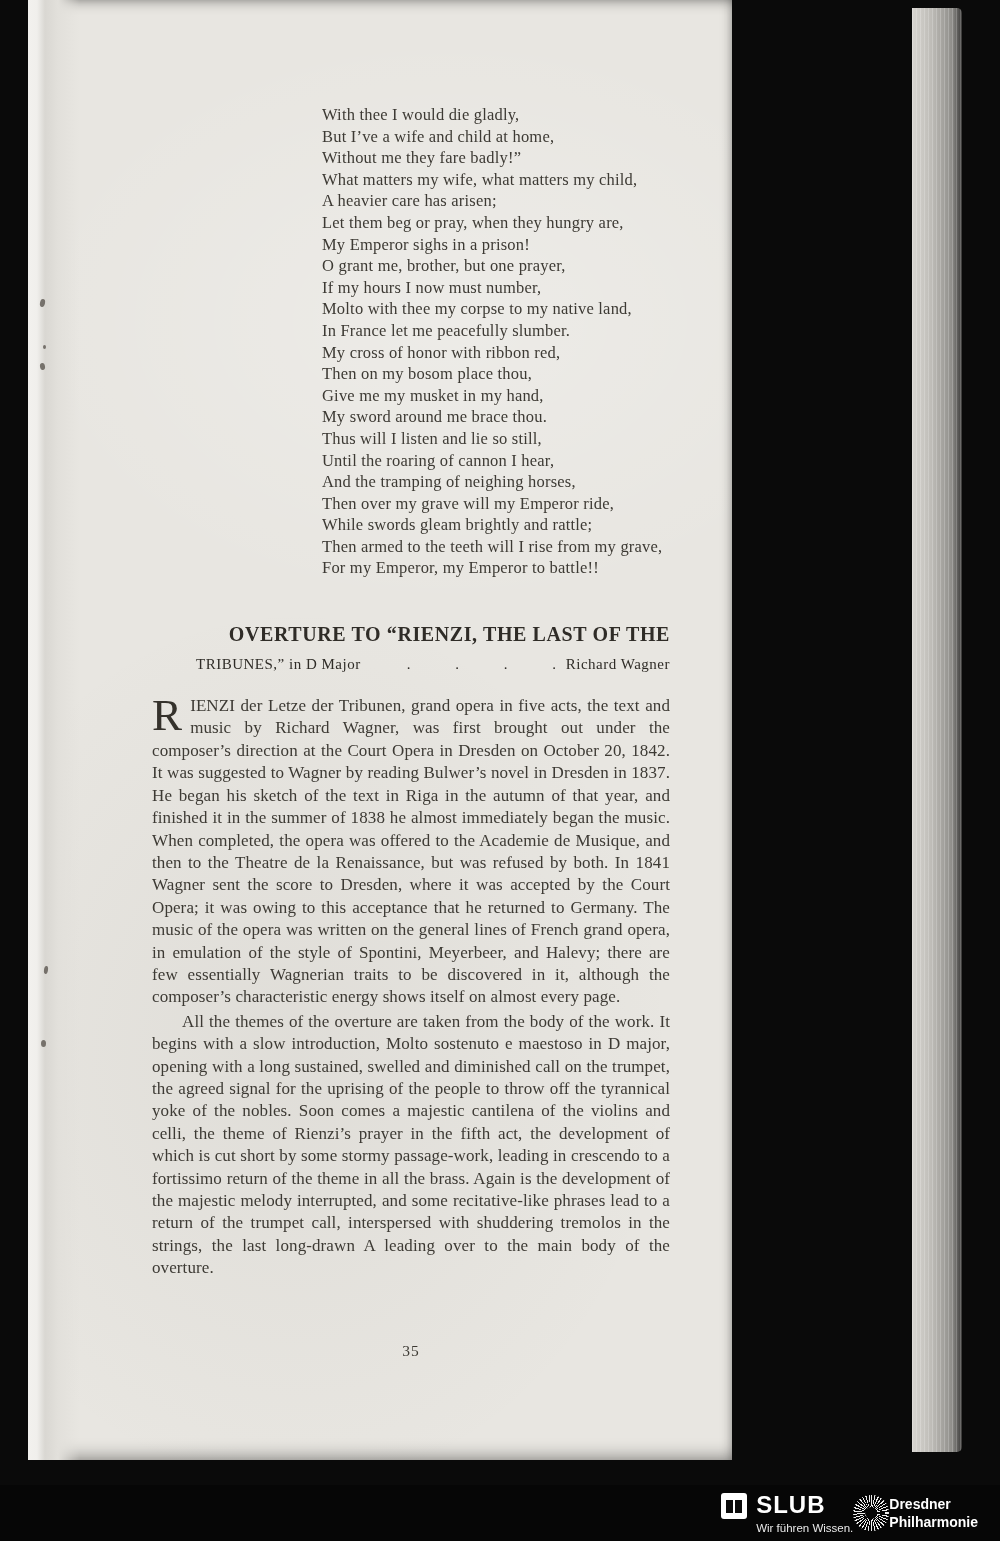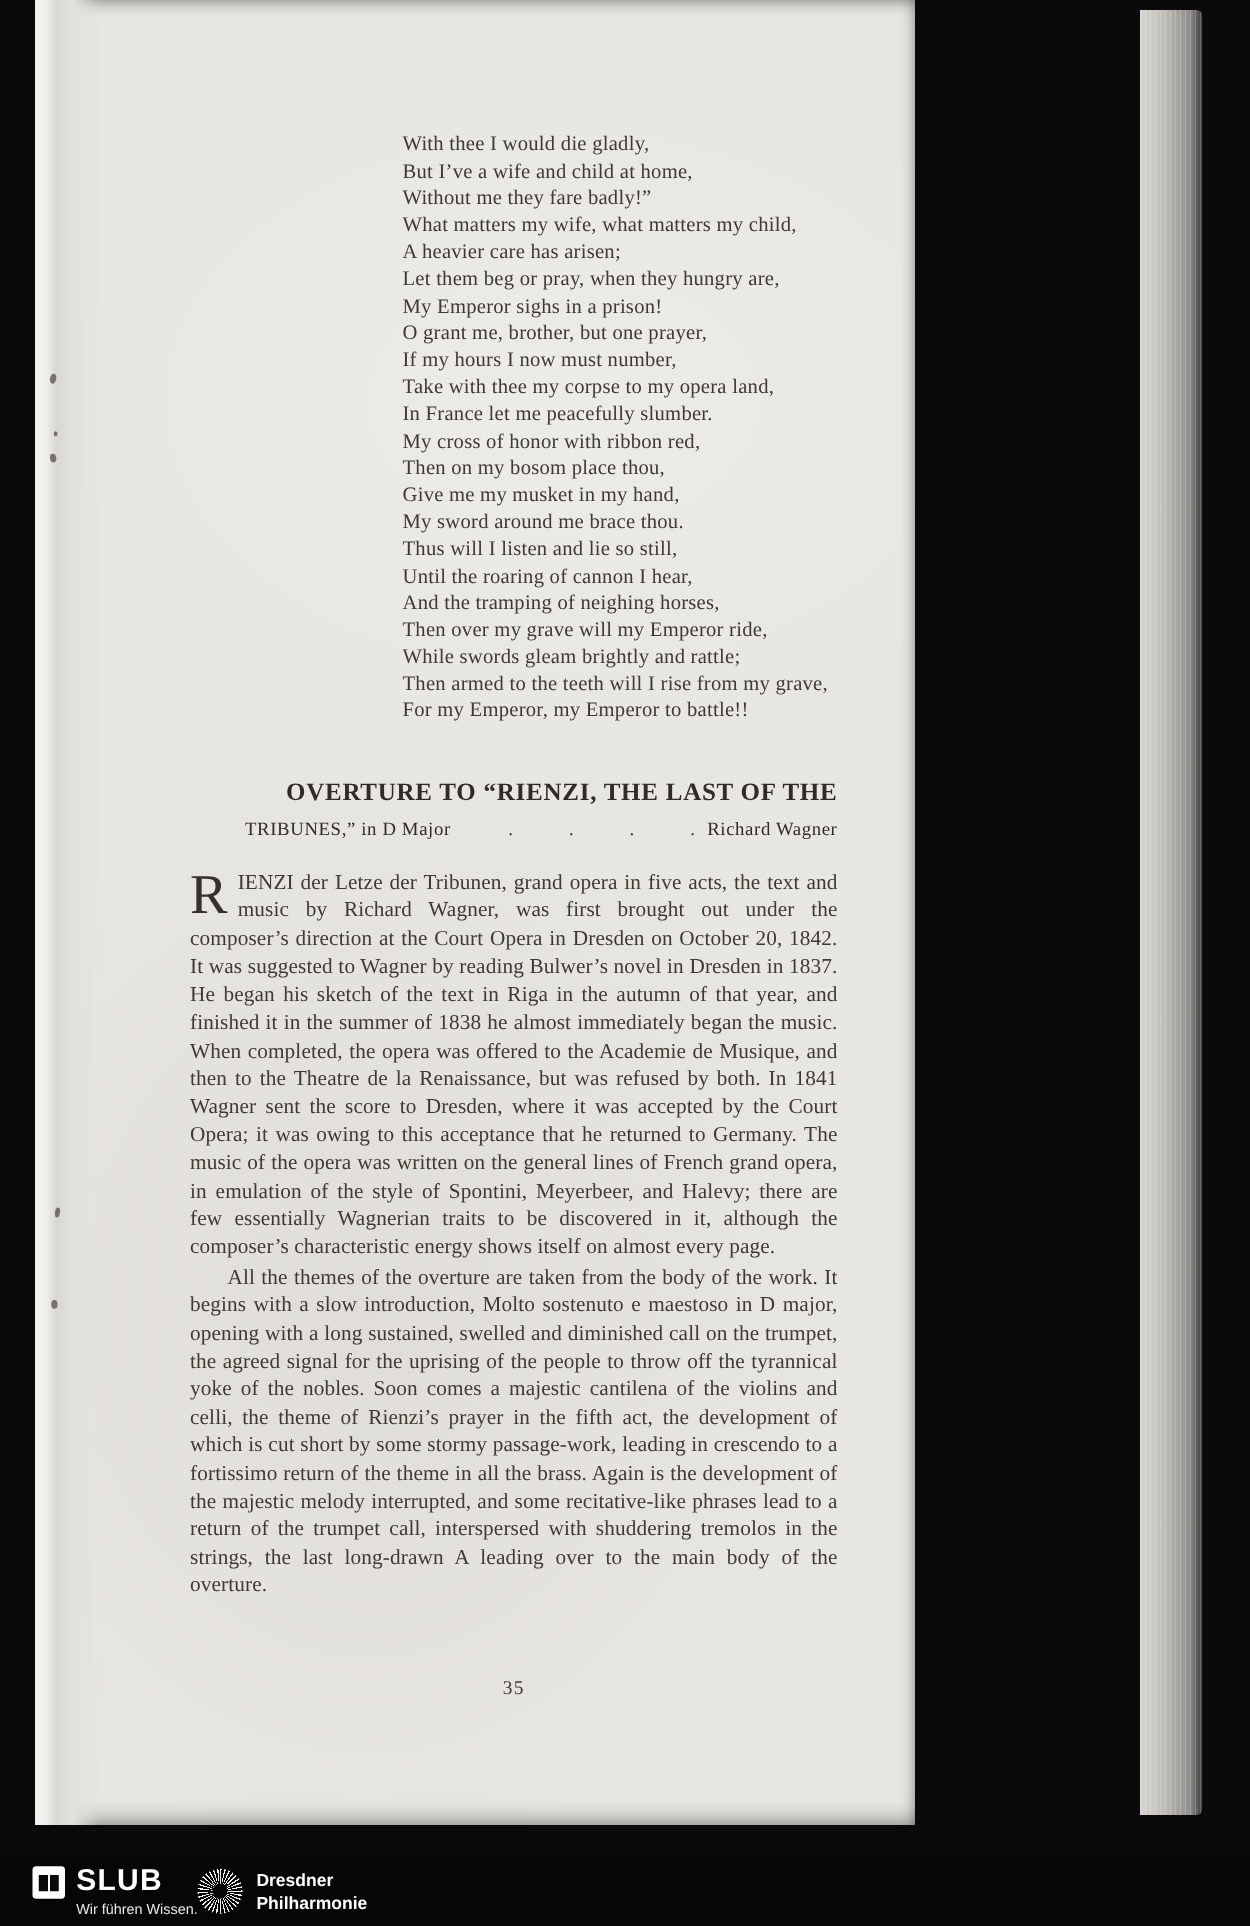--- a/index.html
+++ b/index.html
@@ -81,36 +81,36 @@
     background:
       repeating-linear-gradient(to right, rgba(255,255,255,0.20) 0 1px, rgba(0,0,0,0) 1px 4px),
       linear-gradient(to right,#d8d6d1,#bdbbb6 40%,#8f8e8a 80%,#3a3938);
     border-radius:0 5px 5px 0;
   }
 
   
   .footer{
     position:absolute;left:0;right:0;bottom:0;height:56px;
     background:#060606;
-    display:flex;align-items:center;justify-content:flex-start;
+    display:flex;align-items:center;justify-content:flex-end;
     padding:0 22px 0 26px;box-sizing:border-box;
     font-family:"Liberation Sans","DejaVu Sans",sans-serif;
   }
   .slub{display:flex;align-items:flex-start;gap:9px;}
   .slub-icon{
     width:26px;height:26px;border-radius:3px;background:#ffffff;
     position:relative;flex:0 0 auto;
   }
   .slub-icon::before{
     content:'';position:absolute;left:5px;right:5px;top:7px;bottom:6px;
     background:linear-gradient(to right,#0a0a0a 0 44%,rgba(0,0,0,0) 44% 56%,#0a0a0a 56% 100%);
   }
   .slub-name{font-weight:bold;font-size:24px;line-height:1;color:#ffffff;letter-spacing:1px;}
   .slub-slogan{font-size:11.5px;color:#e9e9e9;margin-top:5px;}
-  .phil{display:flex;align-items:center;gap:11px;}
+  .phil{display:flex;align-items:center;}
   .phil-icon{
     width:36px;height:36px;border-radius:50%;position:relative;flex:0 0 auto;
     background:repeating-conic-gradient(#ededed 0deg 4deg, rgba(0,0,0,0) 4deg 11deg);
   }
   .phil-icon::after{
     content:'';position:absolute;inset:12px;border-radius:50%;background:#060606;
   }
   .phil-text{color:#ffffff;font-weight:bold;font-size:14px;line-height:1.3;}
 </style>
 </head>
@@ -132,21 +132,21 @@
       <div class="poem">
         <div>With thee I would die gladly,</div>
         <div>But I’ve a wife and child at home,</div>
         <div>Without me they fare badly!”</div>
         <div>What matters my wife, what matters my child,</div>
         <div>A heavier care has arisen;</div>
         <div>Let them beg or pray, when they hungry are,</div>
         <div>My Emperor sighs in a prison!</div>
         <div>O grant me, brother, but one prayer,</div>
         <div>If my hours I now must number,</div>
-        <div>Take with thee my corpse to my opera land,</div>
+        <div>Molto with thee my corpse to my native land,</div>
         <div>In France let me peacefully slumber.</div>
         <div>My cross of honor with ribbon red,</div>
         <div>Then on my bosom place thou,</div>
         <div>Give me my musket in my hand,</div>
         <div>My sword around me brace thou.</div>
         <div>Thus will I listen and lie so still,</div>
         <div>Until the roaring of cannon I hear,</div>
         <div>And the tramping of neighing horses,</div>
         <div>Then over my grave will my Emperor ride,</div>
         <div>While swords gleam brightly and rattle;</div>

